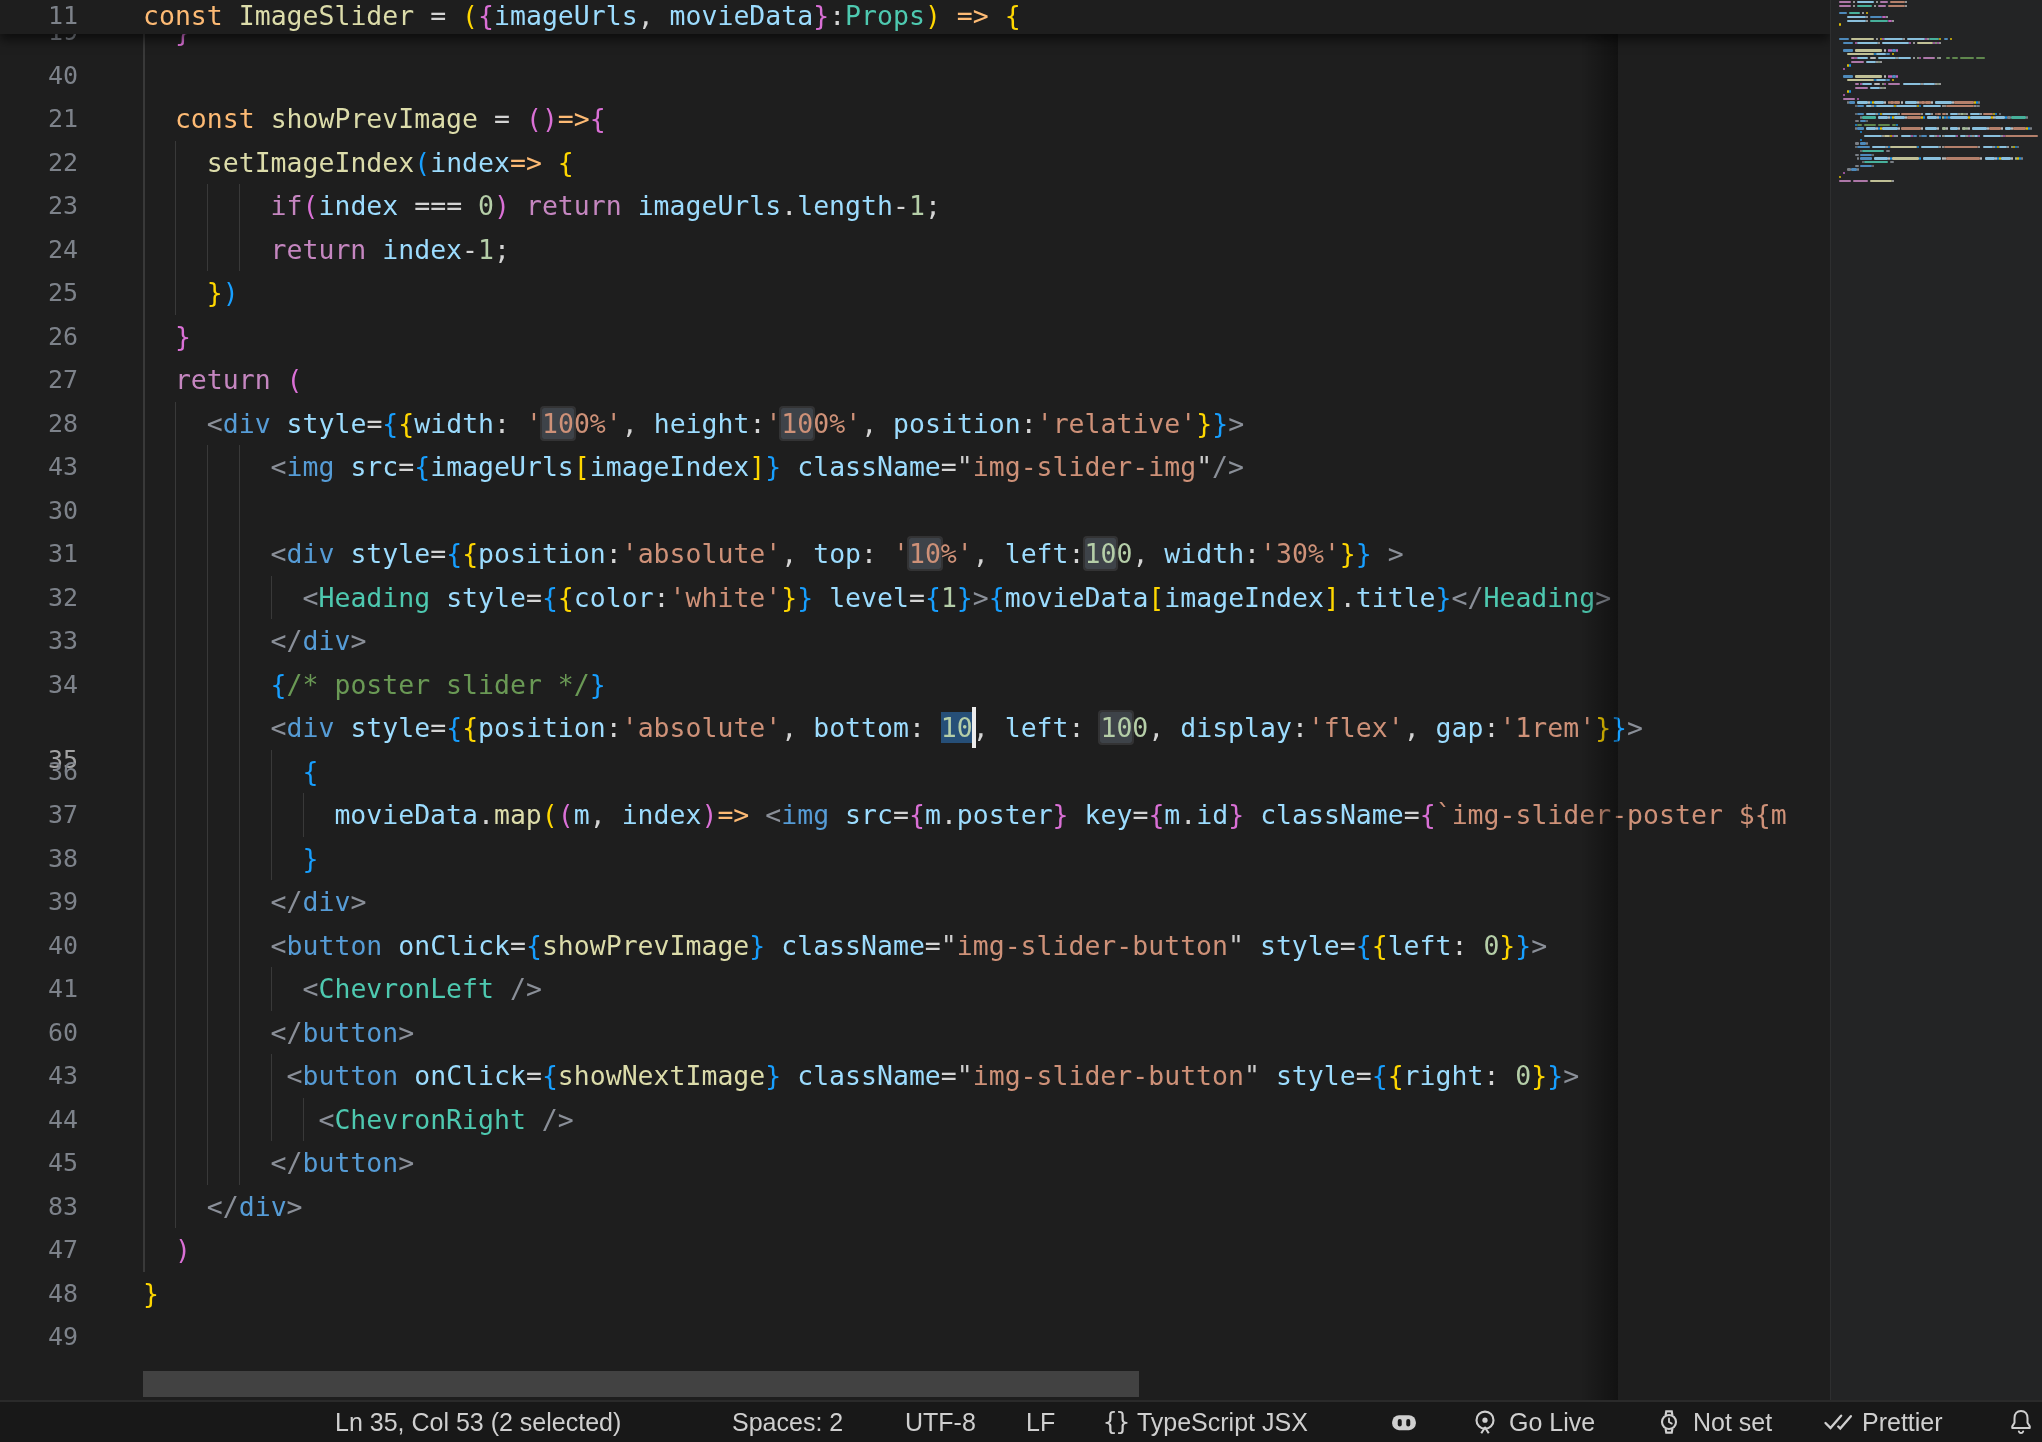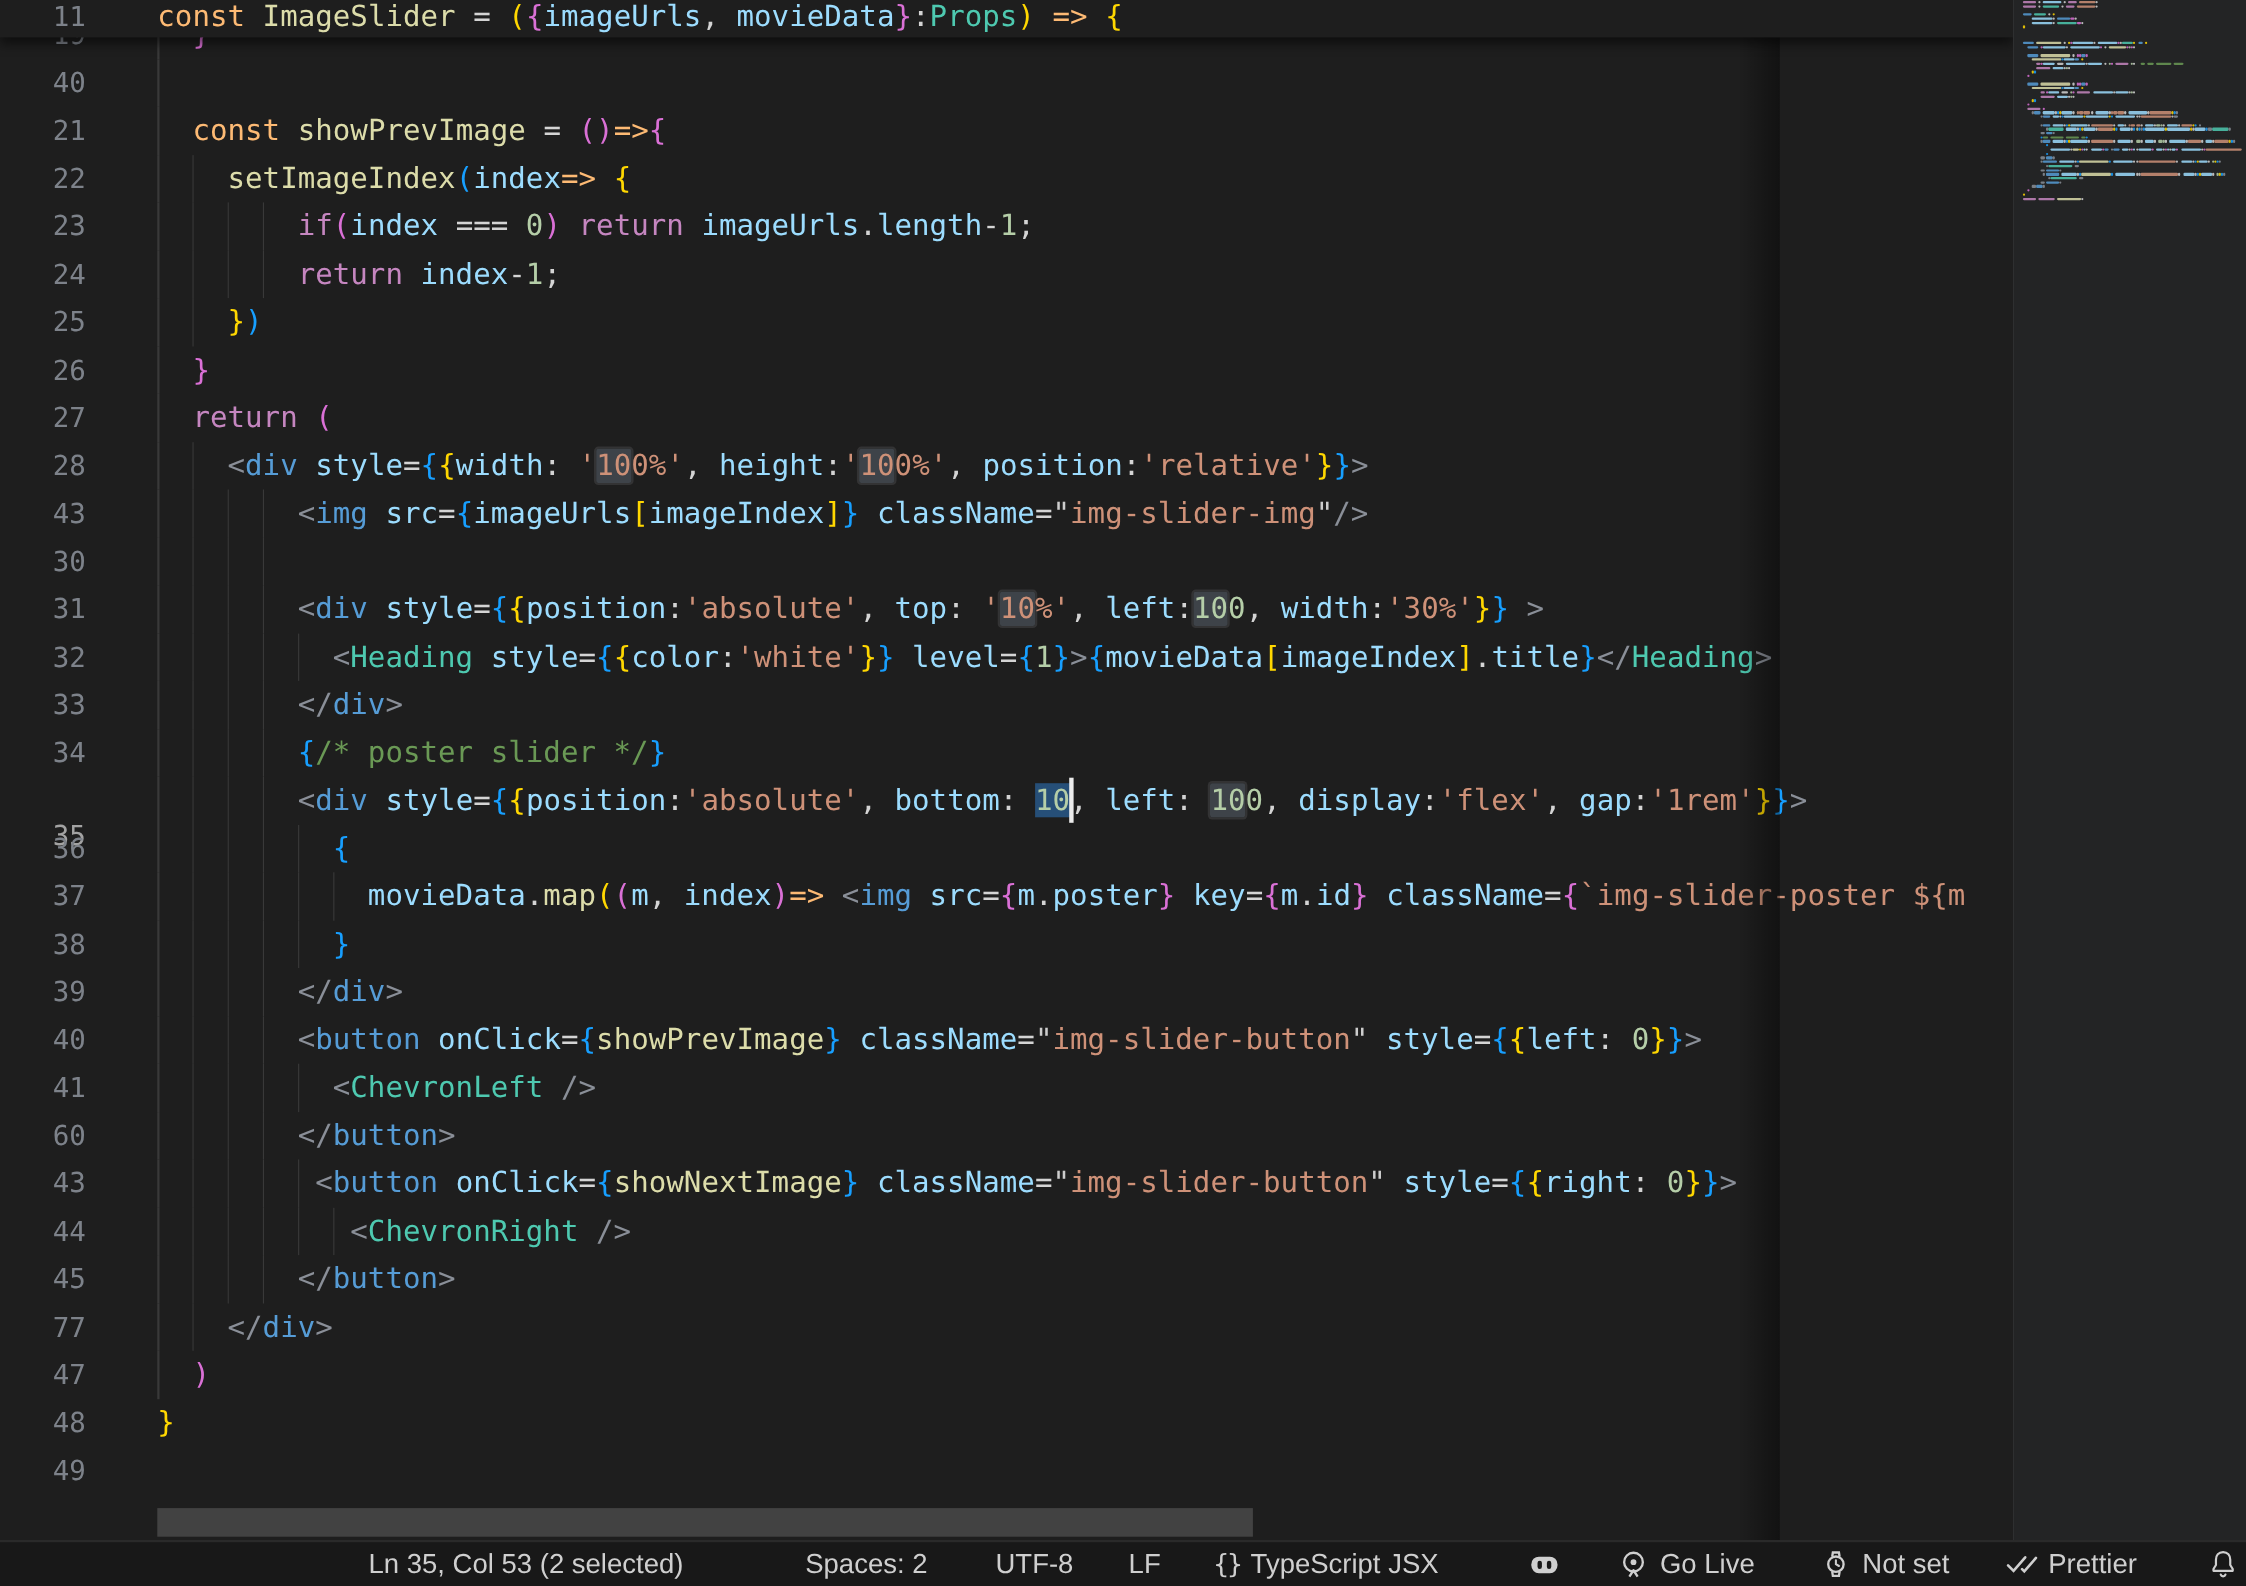--- a/index.html
+++ b/index.html
@@ -283,21 +283,21 @@
         </div>
         <div class="line">
           <span class="ln">45</span>
           <div class="guide" style="left: 143px;"></div>
           <div class="guide" style="left: 174.9px;"></div>
           <div class="guide" style="left: 206.8px;"></div>
           <div class="guide" style="left: 238.7px;"></div>
           <span class="code" style="left: 270.6px;"><span class="c-ang">&lt;/</span><span class="c-tag">button</span><span class="c-ang">&gt;</span></span>
         </div>
         <div class="line">
-          <span class="ln">77</span>
+          <span class="ln">83</span>
           <div class="guide" style="left: 143px;"></div>
           <div class="guide" style="left: 174.9px;"></div>
           <span class="code" style="left: 206.8px;"><span class="c-ang">&lt;/</span><span class="c-tag">div</span><span class="c-ang">&gt;</span></span>
         </div>
         <div class="line">
           <span class="ln">47</span>
           <div class="guide" style="left: 143px;"></div>
           <span class="code" style="left: 174.9px;"><span class="c-b2">)</span></span>
         </div>
         <div class="line">

